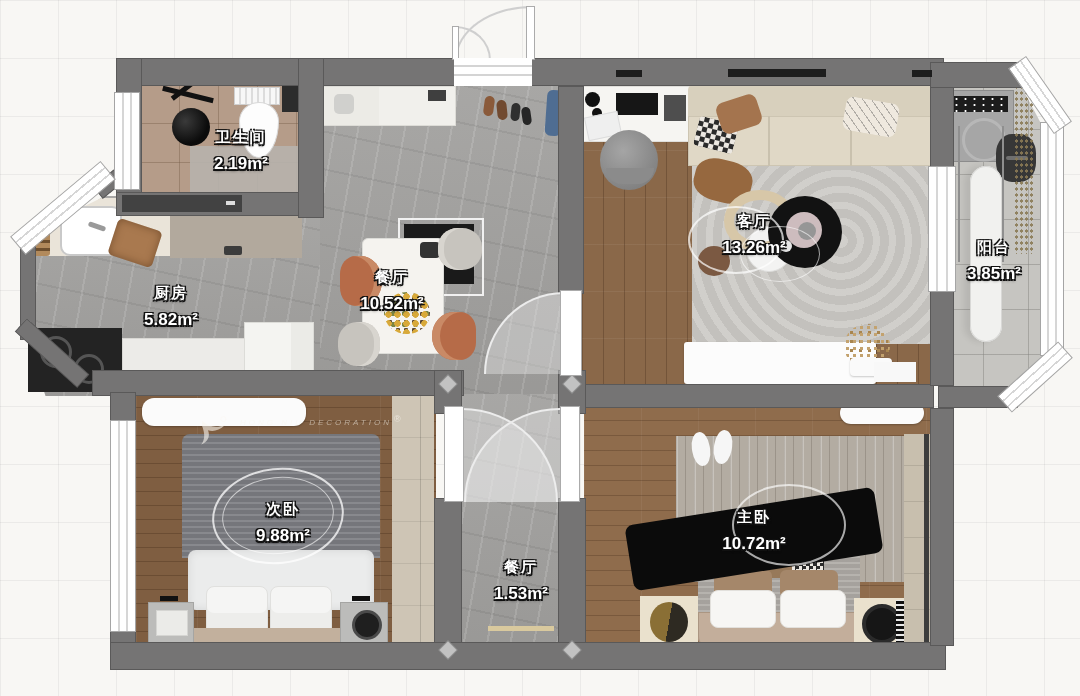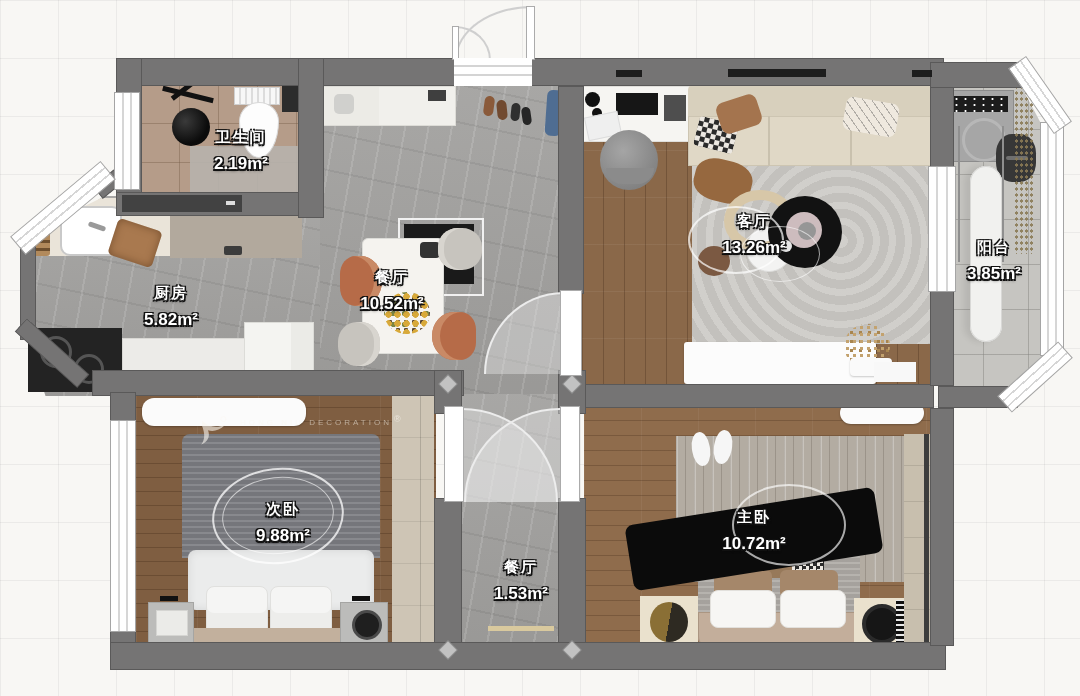--- a/index.html
+++ b/index.html
@@ -252,21 +252,21 @@
   <div class="abs leaf" style="left:560px;top:406px;width:18px;height:94px;z-index:6;"></div>
 
   <div class="wm" style="left:196px;top:414px;">
     <span style="display:inline-block;width:36px;height:34px;">
       <svg viewBox="0 0 40 40" width="36" height="34">
           <path d="M6 8 C13 15 22 17 33 13 C26 20 18 21 13 19 C16 27 12 33 5 36 C10 29 9 22 6 14 Z" fill="rgba(250,247,240,0.6)"></path>
           <circle cx="31" cy="6" r="3" fill="none" stroke="rgba(250,247,240,0.55)" stroke-width="1"></circle>
         </svg>
     </span>
     <span style="display:inline-block;">
-      <span class="sub" style="display:block;">HONG NIU DECORATION</span>
+      <span class="sub" style="display:block;font-style:italic;">HONG NIU DECORATION</span>
     </span>
     <span class="reg" style="margin-left:-6px;">®</span>
   </div>
 
   <div class="rlabel" style="left:241px;top:128px;">
     <span class="nm">卫生间</span>
     <span class="ar">2.19m²</span>
   </div>
   <div class="rlabel" style="left:171px;top:284px;">
     <span class="nm">厨房</span>

